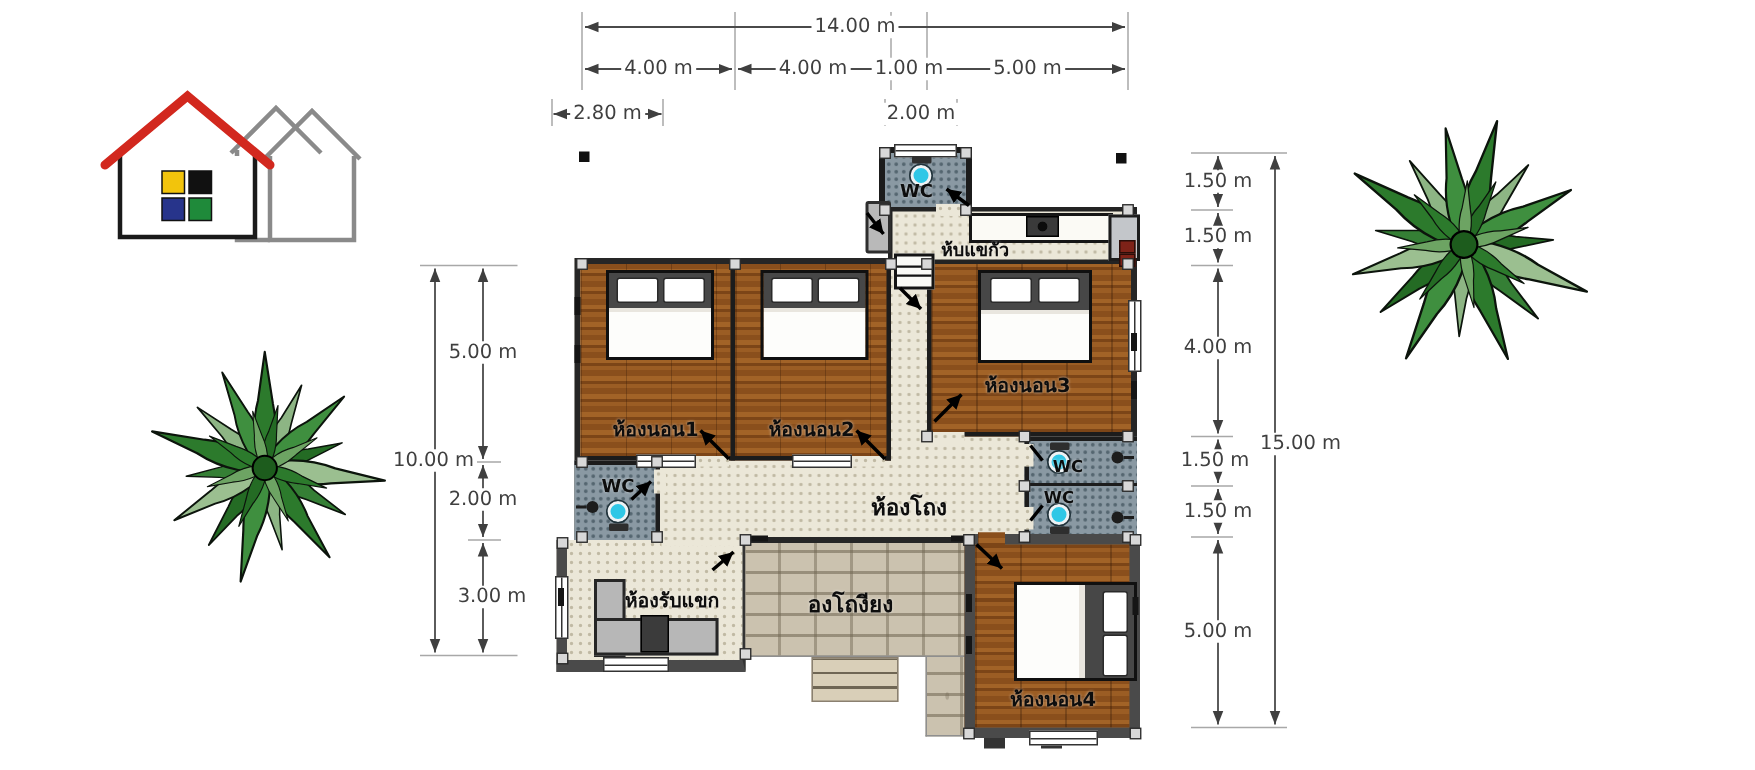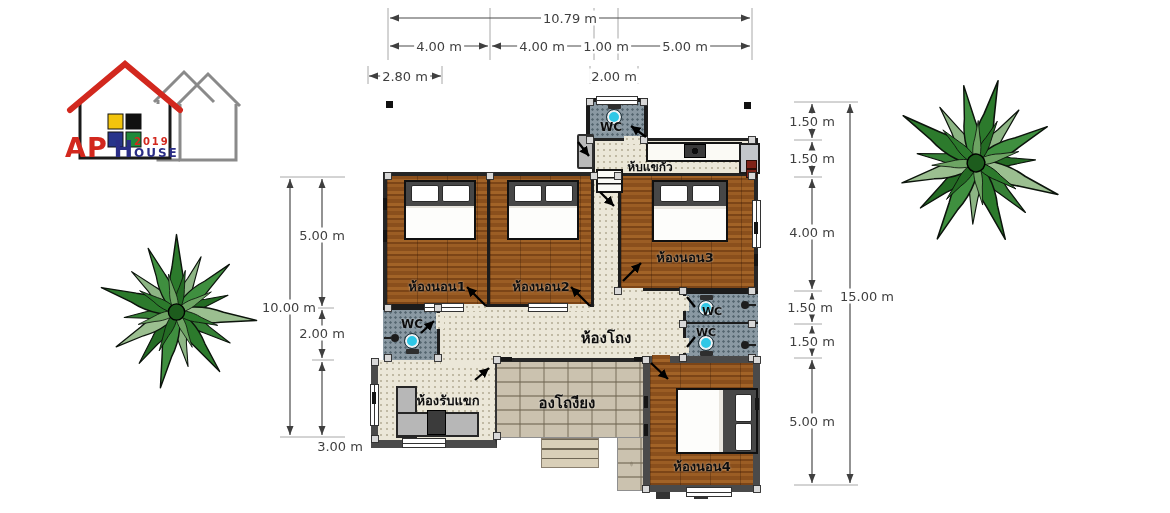--- a/index.html
+++ b/index.html
@@ -99,23 +99,20 @@
       </g>
       <g>
         <path d="M22,50 V104 H112 V50" fill="#ffffff" stroke="#1a1a1a" stroke-width="3"></path>
         <path d="M12,56 L67,10 L122,56" fill="none" stroke="#d2281e" stroke-width="6" stroke-linecap="round"></path>
         <rect x="50" y="60" width="15" height="15" fill="#f2c40c" stroke="#111" stroke-width="1"></rect>
         <rect x="68" y="60" width="15" height="15" fill="#111111" stroke="#111" stroke-width="1"></rect>
         <rect x="50" y="78" width="15" height="15" fill="#27348b" stroke="#111" stroke-width="1"></rect>
         <rect x="68" y="78" width="15" height="15" fill="#1f8a3a" stroke="#111" stroke-width="1"></rect>
       </g>
     </svg>
-    <div class="brand">
-      <span class="ap">AP</span><span class="h">H</span><span class="stack"><span class="yr">2019</span><span class="tail">OUSE</span></span>
-    </div>
   </div>
 
   <svg class="treesvg" style="left:84px;top:222px;" width="185" height="180" viewBox="-100 -100 200 200">
     <defs>
       <path id="lf" d="M0,8 C-7,-6 -11,-28 -5,-50 L0,-86 L6,-48 C11,-26 7,-6 0,8 Z" stroke="#0c140c" stroke-width="1.6" stroke-linejoin="round"></path>
     </defs>
     <g>
       <use href="#lf" fill="#2c7a2c" transform="rotate(0) scale(1)"></use>
       <use href="#lf" fill="#8db584" transform="rotate(24) scale(0.78)"></use>
       <use href="#lf" fill="#3f8f3f" transform="rotate(48) scale(0.92)"></use>
@@ -351,40 +348,40 @@
       <line x1="623" y1="281" x2="641" y2="263" marker-end="url(#doorA)"></line>
       <line x1="421" y1="333" x2="434" y2="321" marker-end="url(#doorA)"></line>
       <line x1="475" y1="380" x2="489" y2="368" marker-end="url(#doorA)"></line>
       <line x1="651" y1="363" x2="668" y2="379" marker-end="url(#doorA)"></line>
       <line x1="578" y1="142" x2="589" y2="156" marker-end="url(#doorA)"></line>
       <line x1="687" y1="297" x2="695" y2="307"></line>
       <line x1="687" y1="347" x2="695" y2="337"></line>
     </g>
   </svg>
 
-  <div class="dim" style="left:570px;top:18px;">10.79 m</div>
+  <div class="dim" style="left:570px;top:18px;">14.00 m</div>
   <div class="dim" style="left:439px;top:46px;">4.00 m</div>
   <div class="dim" style="left:542px;top:46px;">4.00 m</div>
   <div class="dim" style="left:606px;top:46px;">1.00 m</div>
   <div class="dim" style="left:685px;top:46px;">5.00 m</div>
   <div class="dim" style="left:405px;top:76px;">2.80 m</div>
   <div class="dim" style="left:614px;top:76px;">2.00 m</div>
 
   <div class="dim" style="left:812px;top:121px;">1.50 m</div>
   <div class="dim" style="left:812px;top:158px;">1.50 m</div>
   <div class="dim" style="left:812px;top:232px;">4.00 m</div>
   <div class="dim" style="left:810px;top:307px;">1.50 m</div>
   <div class="dim" style="left:812px;top:341px;">1.50 m</div>
   <div class="dim" style="left:812px;top:421px;">5.00 m</div>
   <div class="dim" style="left:867px;top:296px;">15.00 m</div>
 
   <div class="dim" style="left:289px;top:307px;">10.00 m</div>
   <div class="dim" style="left:322px;top:235px;">5.00 m</div>
   <div class="dim" style="left:322px;top:333px;">2.00 m</div>
-  <div class="dim" style="left:340px;top:398px;margin-top:48px;">3.00 m</div>
+  <div class="dim" style="left:328px;top:398px;">3.00 m</div>
 
   <div class="rlbl" style="left:437px;top:286px;">ห้องนอน1</div>
   <div class="rlbl" style="left:541px;top:286px;">ห้องนอน2</div>
   <div class="rlbl" style="left:685px;top:257px;">ห้องนอน3</div>
   <div class="rlbl" style="left:702px;top:466px;">ห้องนอน4</div>
   <div class="rlbl" style="left:650px;top:166px;font-size:12px;">ห้บแขกัว</div>
   <div class="rlbl" style="left:606px;top:338px;font-size:15px;">ห้องโถง</div>
   <div class="rlbl" style="left:448px;top:400px;">ห้องรับแขก</div>
   <div class="rlbl" style="left:567px;top:403px;font-size:15px;">องโถงียง</div>
   <div class="rlbl" style="left:611px;top:127px;font-size:12px;">WC</div>

